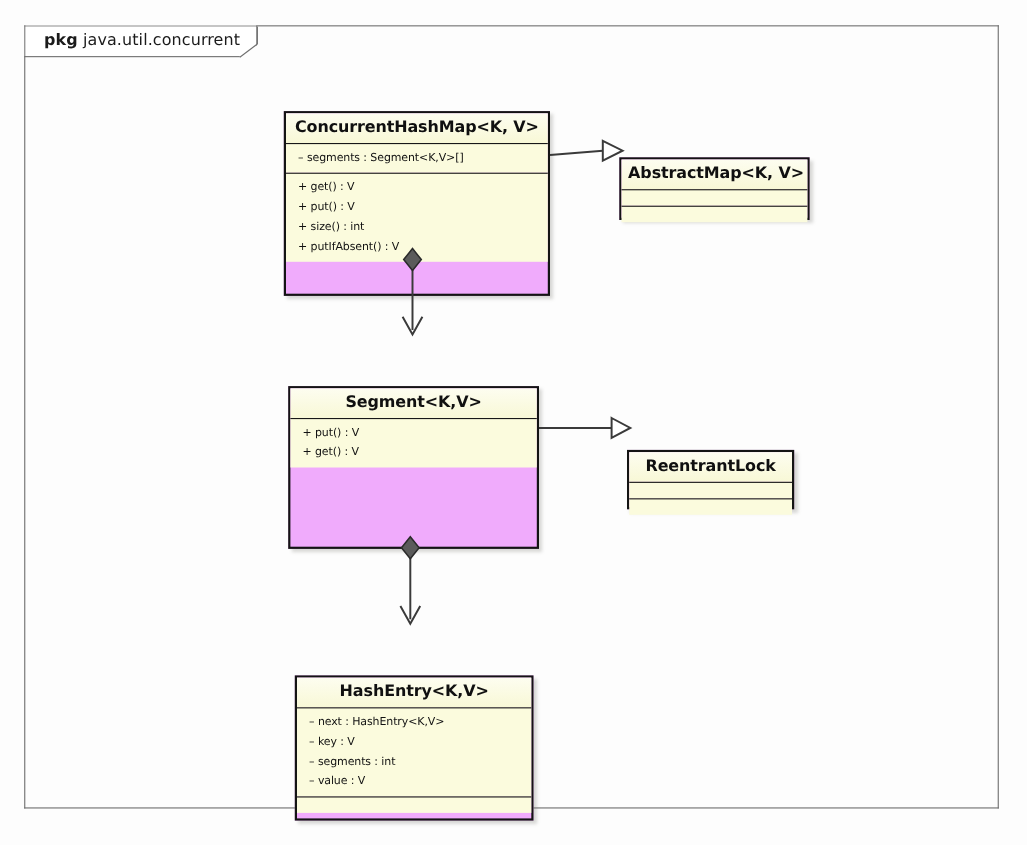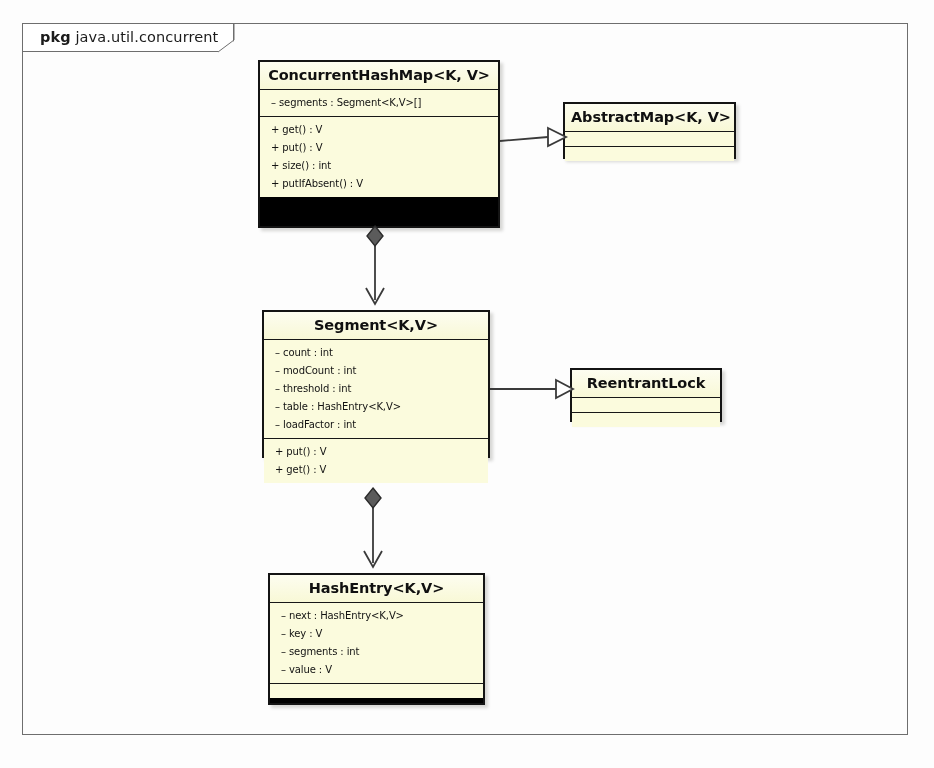--- a/index.html
+++ b/index.html
@@ -79,22 +79,23 @@
   }
   .pkg-label span.pkg-name {
     font-weight: normal;
   }
 
   
   .uml-class {
     position: absolute;
     box-sizing: border-box;
     border: 2.5px solid #141414;
-    background: #000000;
+    background: #f0abfc;
     box-shadow: 3px 3px 3px rgba(120,120,110,0.28);
+    margin-top: 41px;
   }
   .uml-name {
     text-align: center;
     font-weight: bold;
     font-size: 14.5px;
     color: #101010;
     padding: 5px 6px 6px 6px;
     background: linear-gradient(to bottom, #fdfdf0 0%, #f8f8d6 100%);
     white-space: nowrap;
     letter-spacing: -0.1px;
@@ -161,27 +162,20 @@
       <div class="empty-row"></div>
     </div>
     <div class="uml-compartment thin">
       <div class="empty-row"></div>
     </div>
   </div>
 
   <div class="uml-class" style="left:262px; top:310px; width:228px; height:148px;">
     <div class="uml-name">Segment&lt;K,V&gt;</div>
     <div class="uml-compartment">
-      <div class="uml-row">– count : int</div>
-      <div class="uml-row">– modCount : int</div>
-      <div class="uml-row">– threshold : int</div>
-      <div class="uml-row">– table : HashEntry&lt;K,V&gt;</div>
-      <div class="uml-row">– loadFactor : int</div>
-    </div>
-    <div class="uml-compartment">
       <div class="uml-row">+ put() : V</div>
       <div class="uml-row">+ get() : V</div>
     </div>
   </div>
 
   <div class="uml-class" style="left:570px; top:368px; width:152px; height:54px;">
     <div class="uml-name">ReentrantLock</div>
     <div class="uml-compartment thin">
       <div class="empty-row"></div>
     </div>

